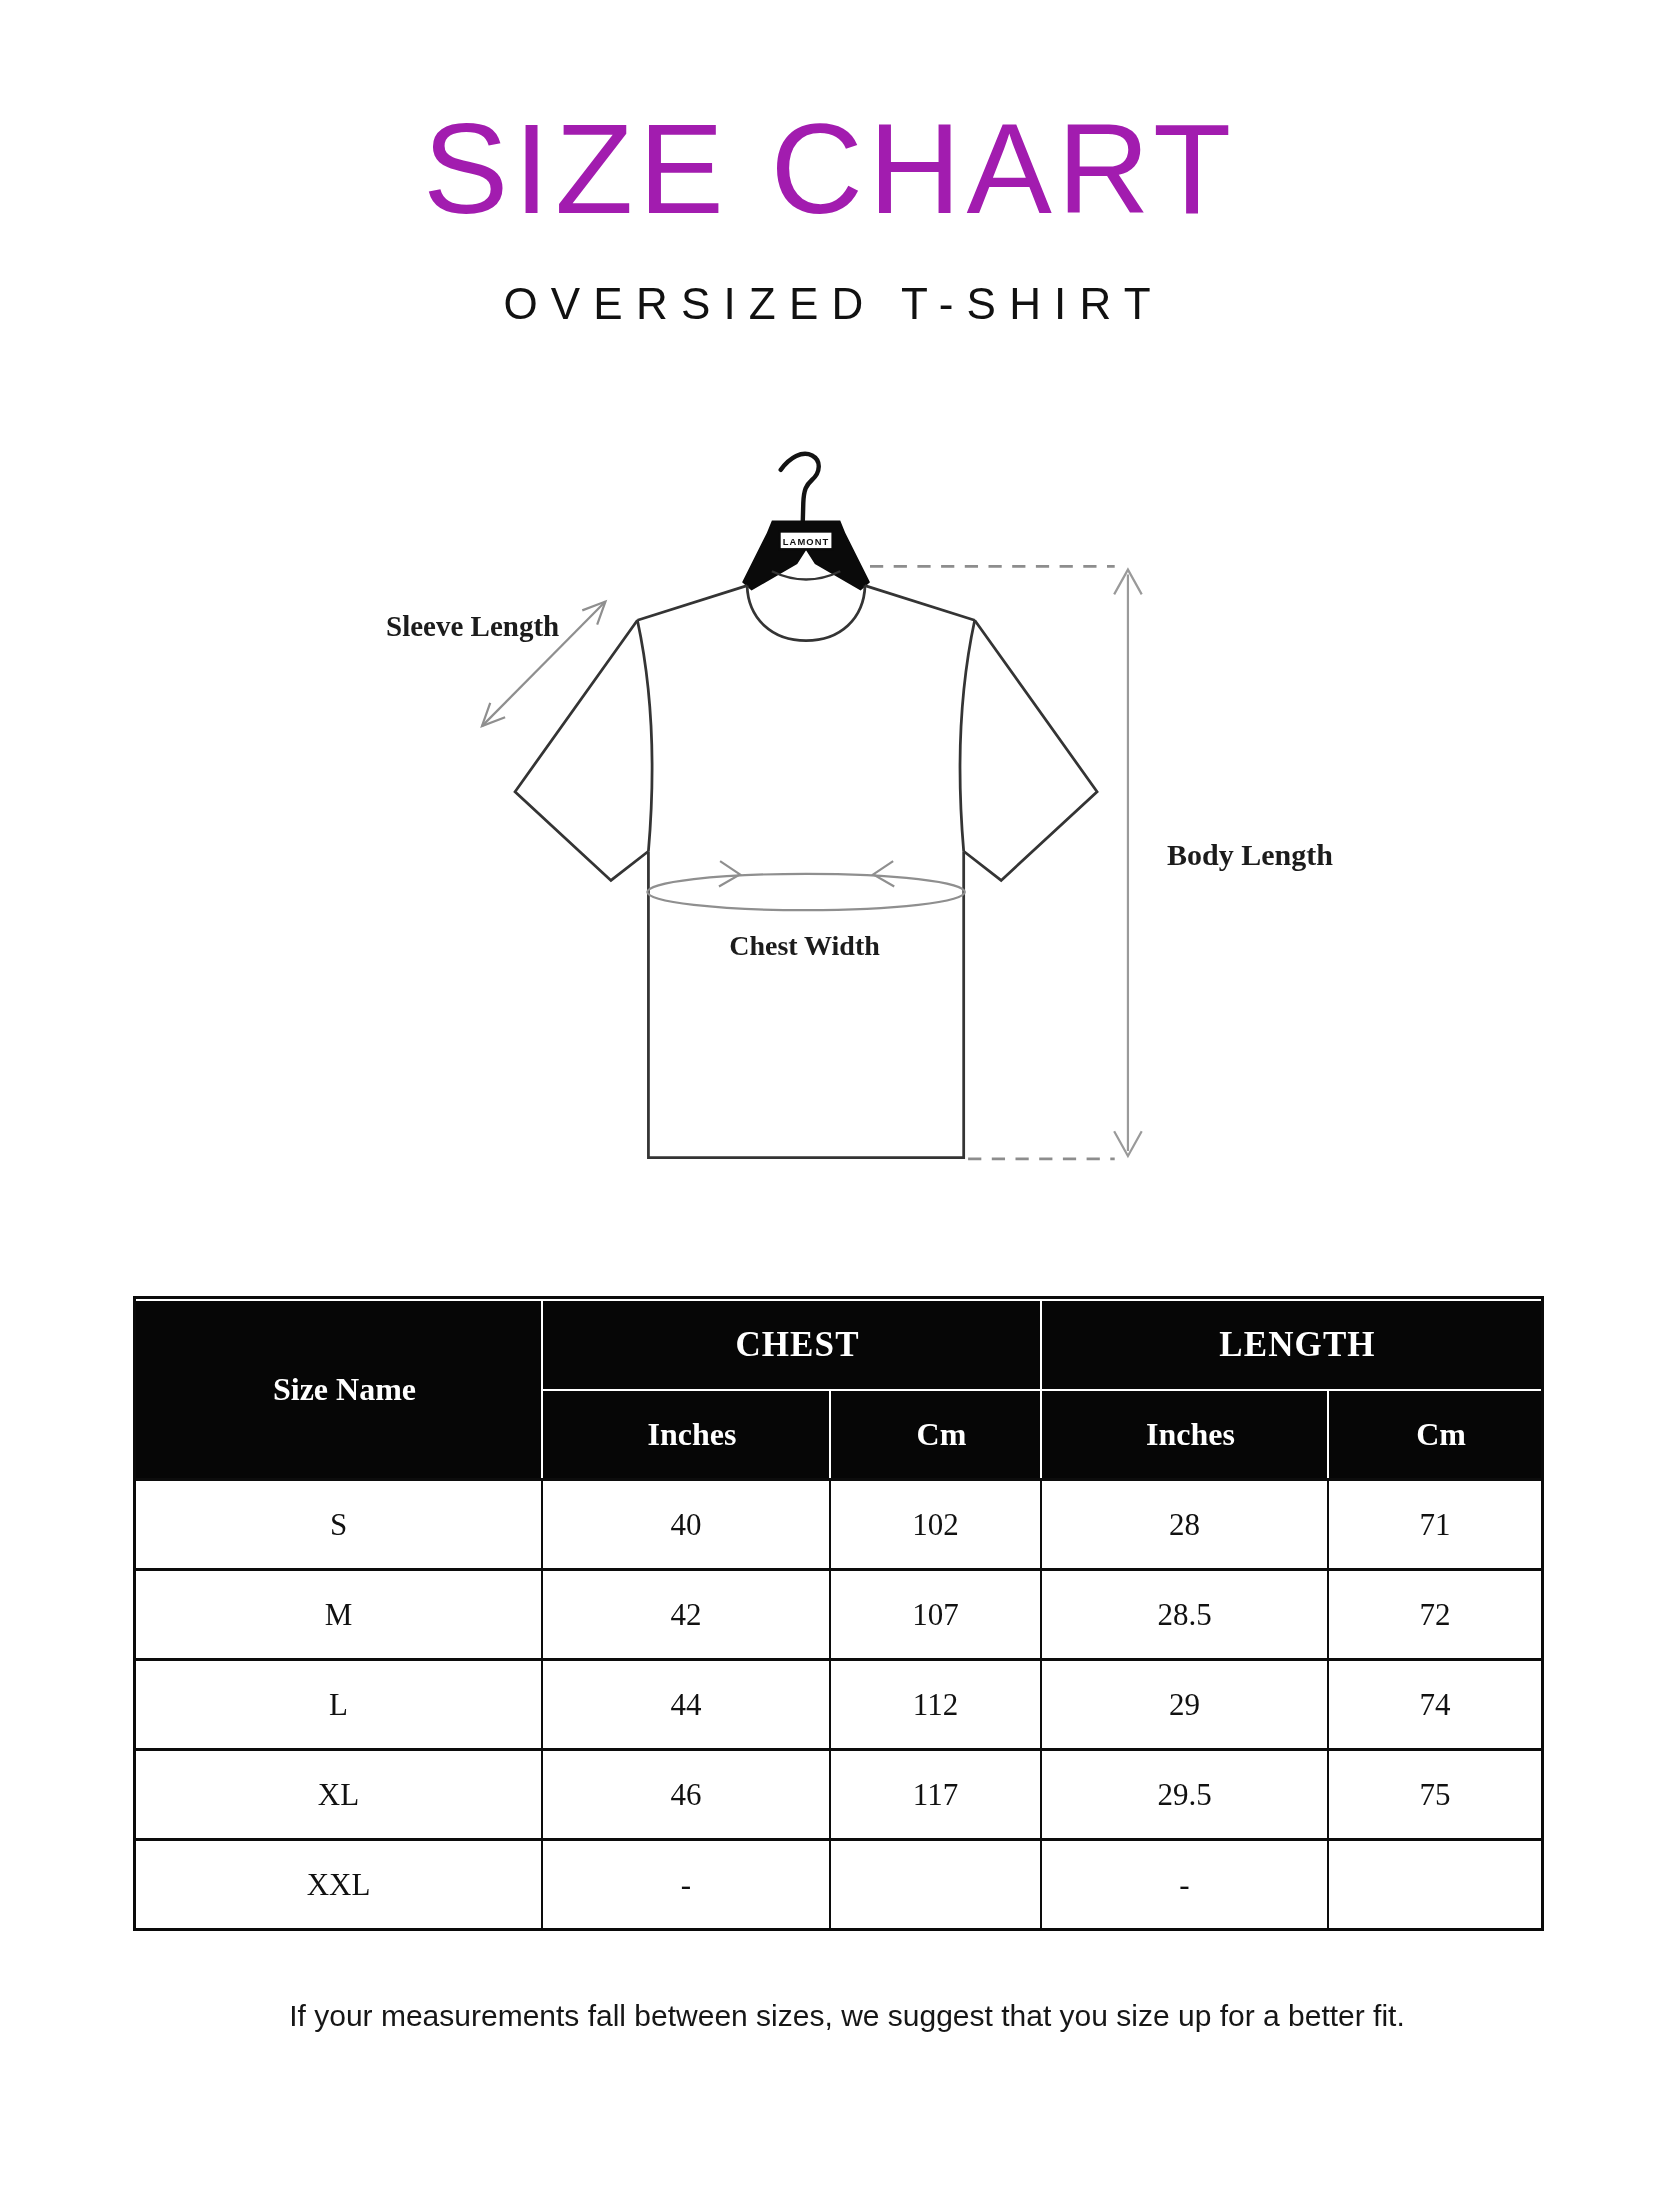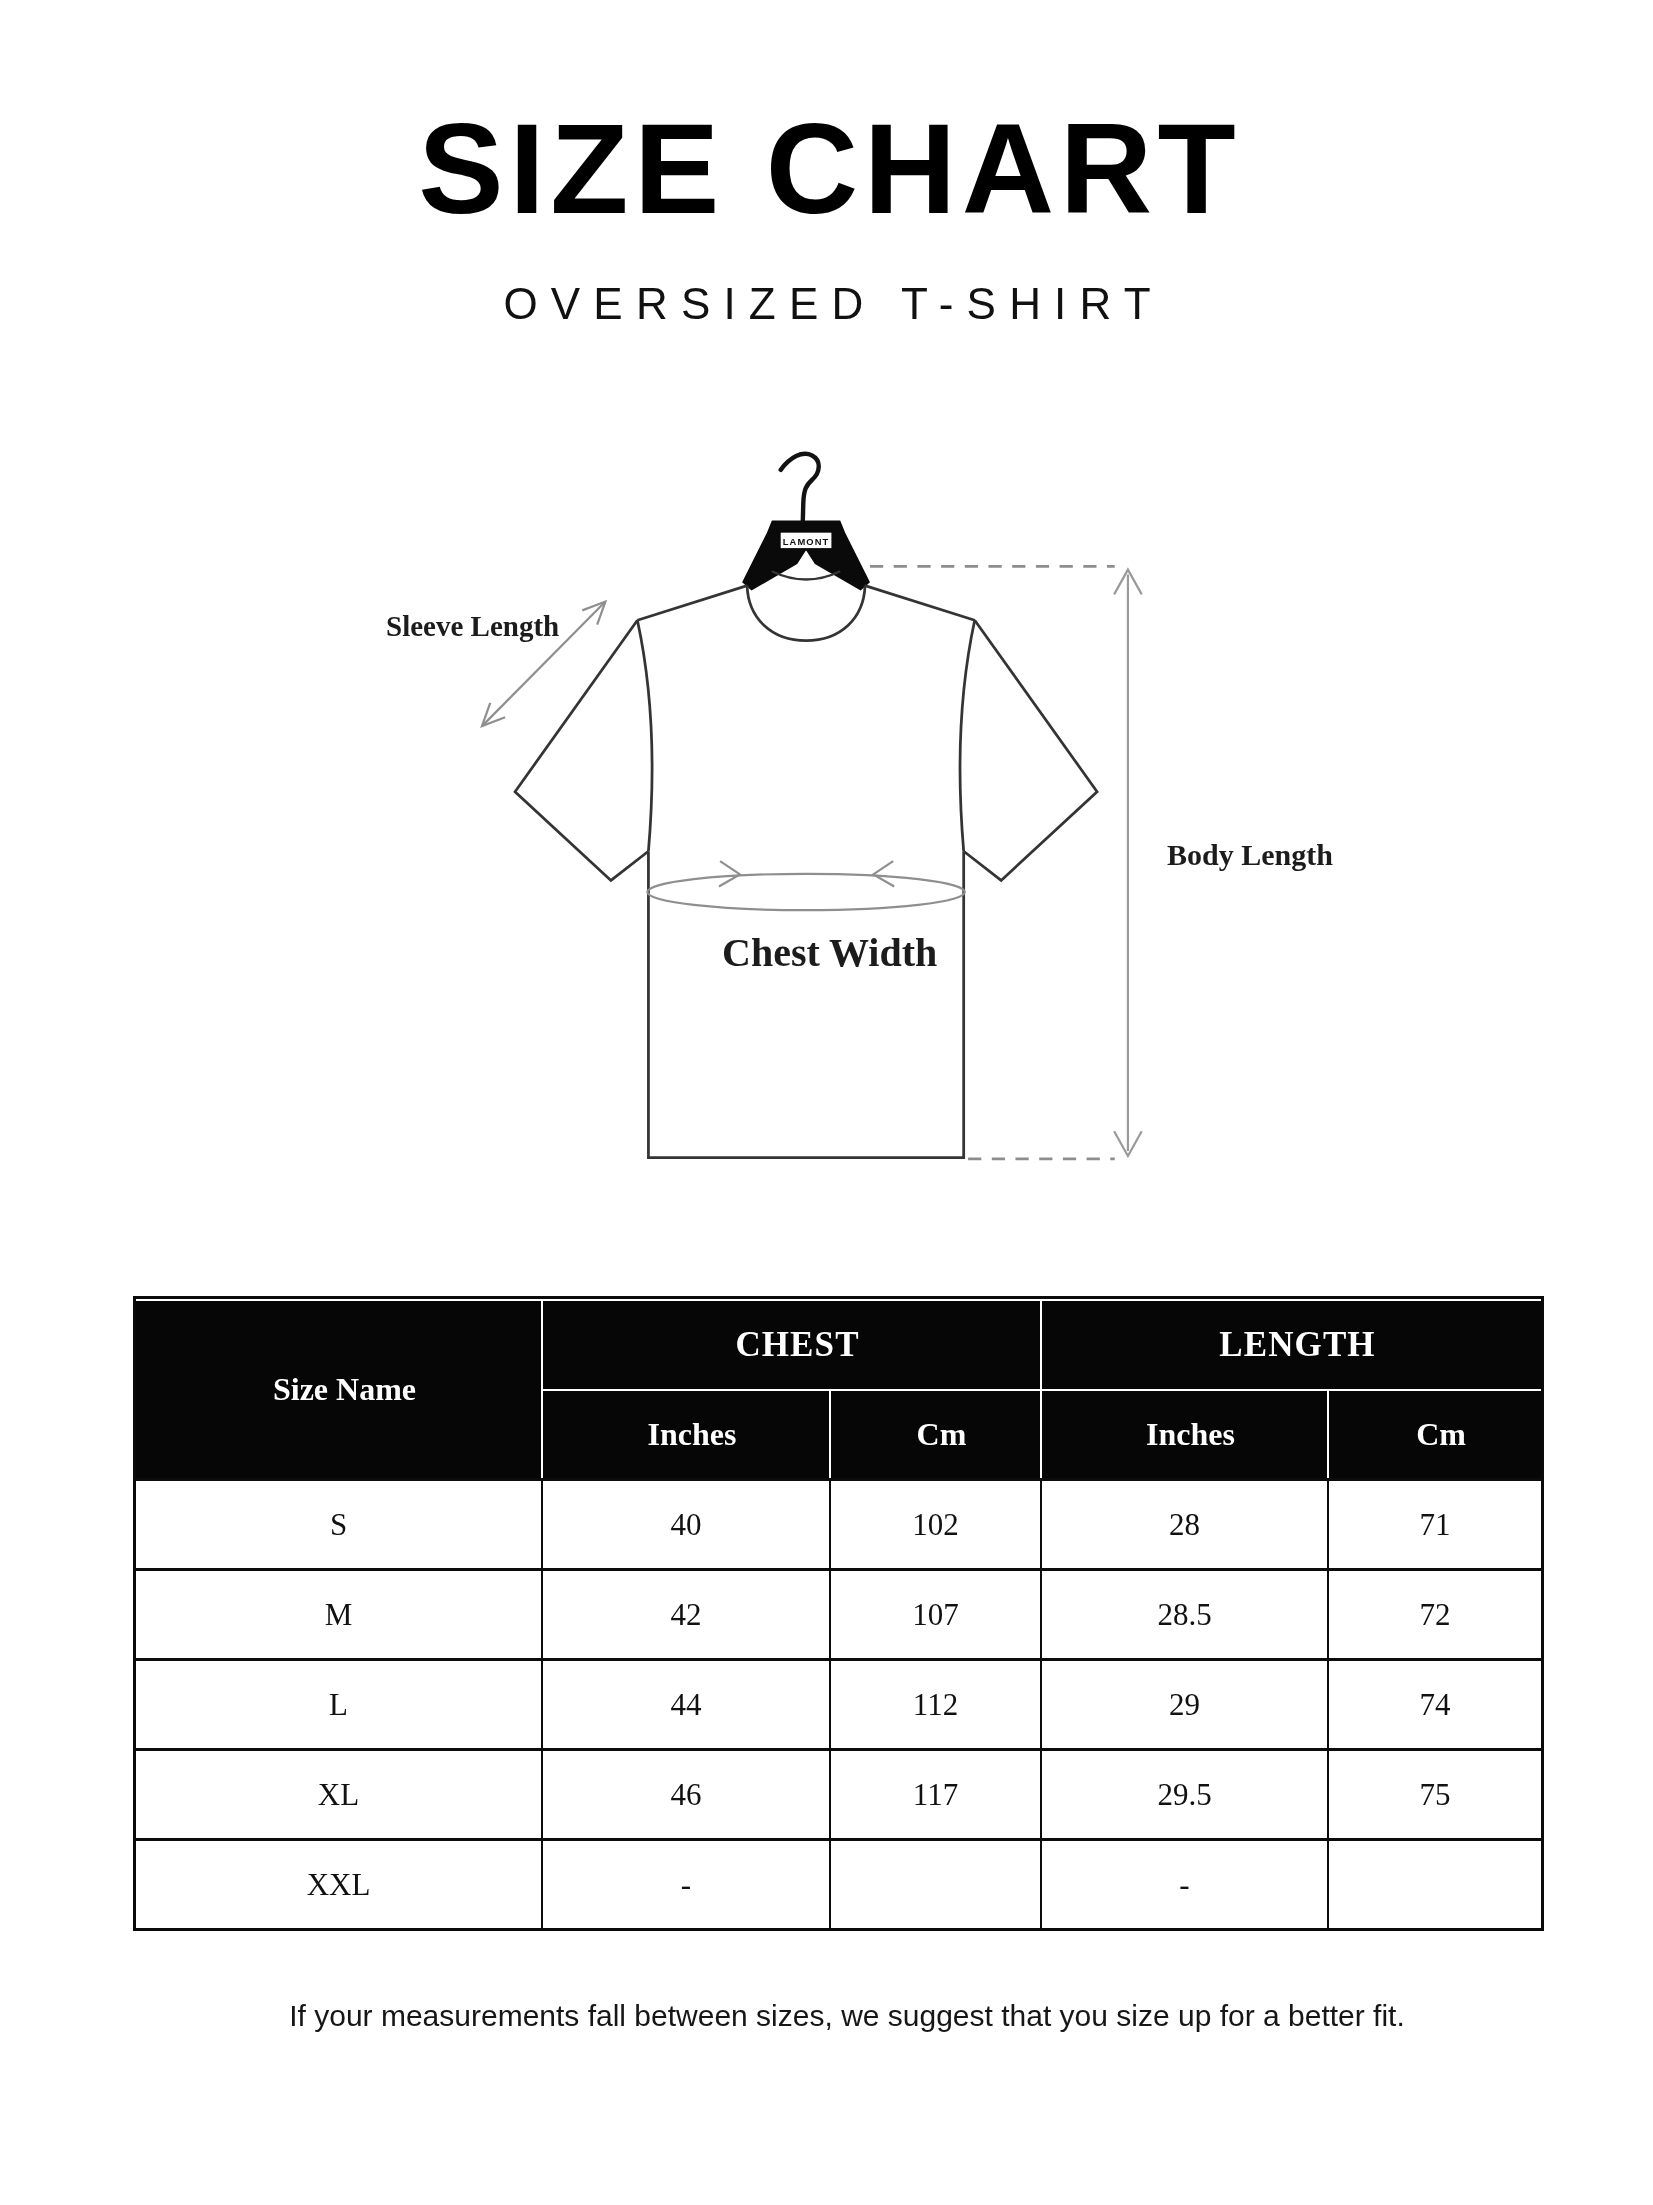--- a/index.html
+++ b/index.html
@@ -5,38 +5,38 @@
   html,body{margin:0;padding:0;}
   body{
     width:1654px;height:2205px;position:relative;background:#ffffff;
     font-family:"Liberation Sans",sans-serif;overflow:hidden;
   }
   .abs{position:absolute;}
 
   
   .title{
     left:0;right:0;top:105px;text-align:center;
-    font-weight:700;font-size:128px;line-height:1;letter-spacing:5.5px;text-indent:5.5px;
-    color:#000000;white-space:nowrap;
+    font-weight:400;font-size:128px;line-height:1;letter-spacing:5.5px;text-indent:5.5px;
+    color:#a21caf;white-space:nowrap;
   }
   .subtitle{
     left:0;right:0;top:282px;text-align:center;
     font-weight:500;font-size:44px;line-height:1;letter-spacing:13.2px;text-indent:13.2px;
     color:#111111;white-space:nowrap;
   }
 
   
   .diagram-svg{left:353px;top:441px;width:948px;height:783px;}
   .diag-label{
     font-family:"Liberation Serif",serif;font-weight:bold;color:#1c1c1c;
     white-space:nowrap;line-height:1.15;
   }
   .lbl-sleeve{left:386px;top:610px;font-size:29px;}
   .lbl-body{left:1167px;top:838px;font-size:30px;}
-  .lbl-chest{left:722px;top:930px;width:165px;text-align:center;font-size:40px;}
+  .lbl-chest{left:722px;top:930px;width:165px;text-align:center;font-size:28px;}
 
   
   .size-table{
     position:absolute;left:133px;top:1296px;width:1406px;height:635px;
     border-collapse:separate;border-spacing:0;table-layout:fixed;
     border:3.3px solid #0a0a0a;
     font-family:"Liberation Serif",serif;color:#111111;
   }
   .size-table th,.size-table td{
     text-align:center;vertical-align:middle;padding:0;overflow:hidden;

